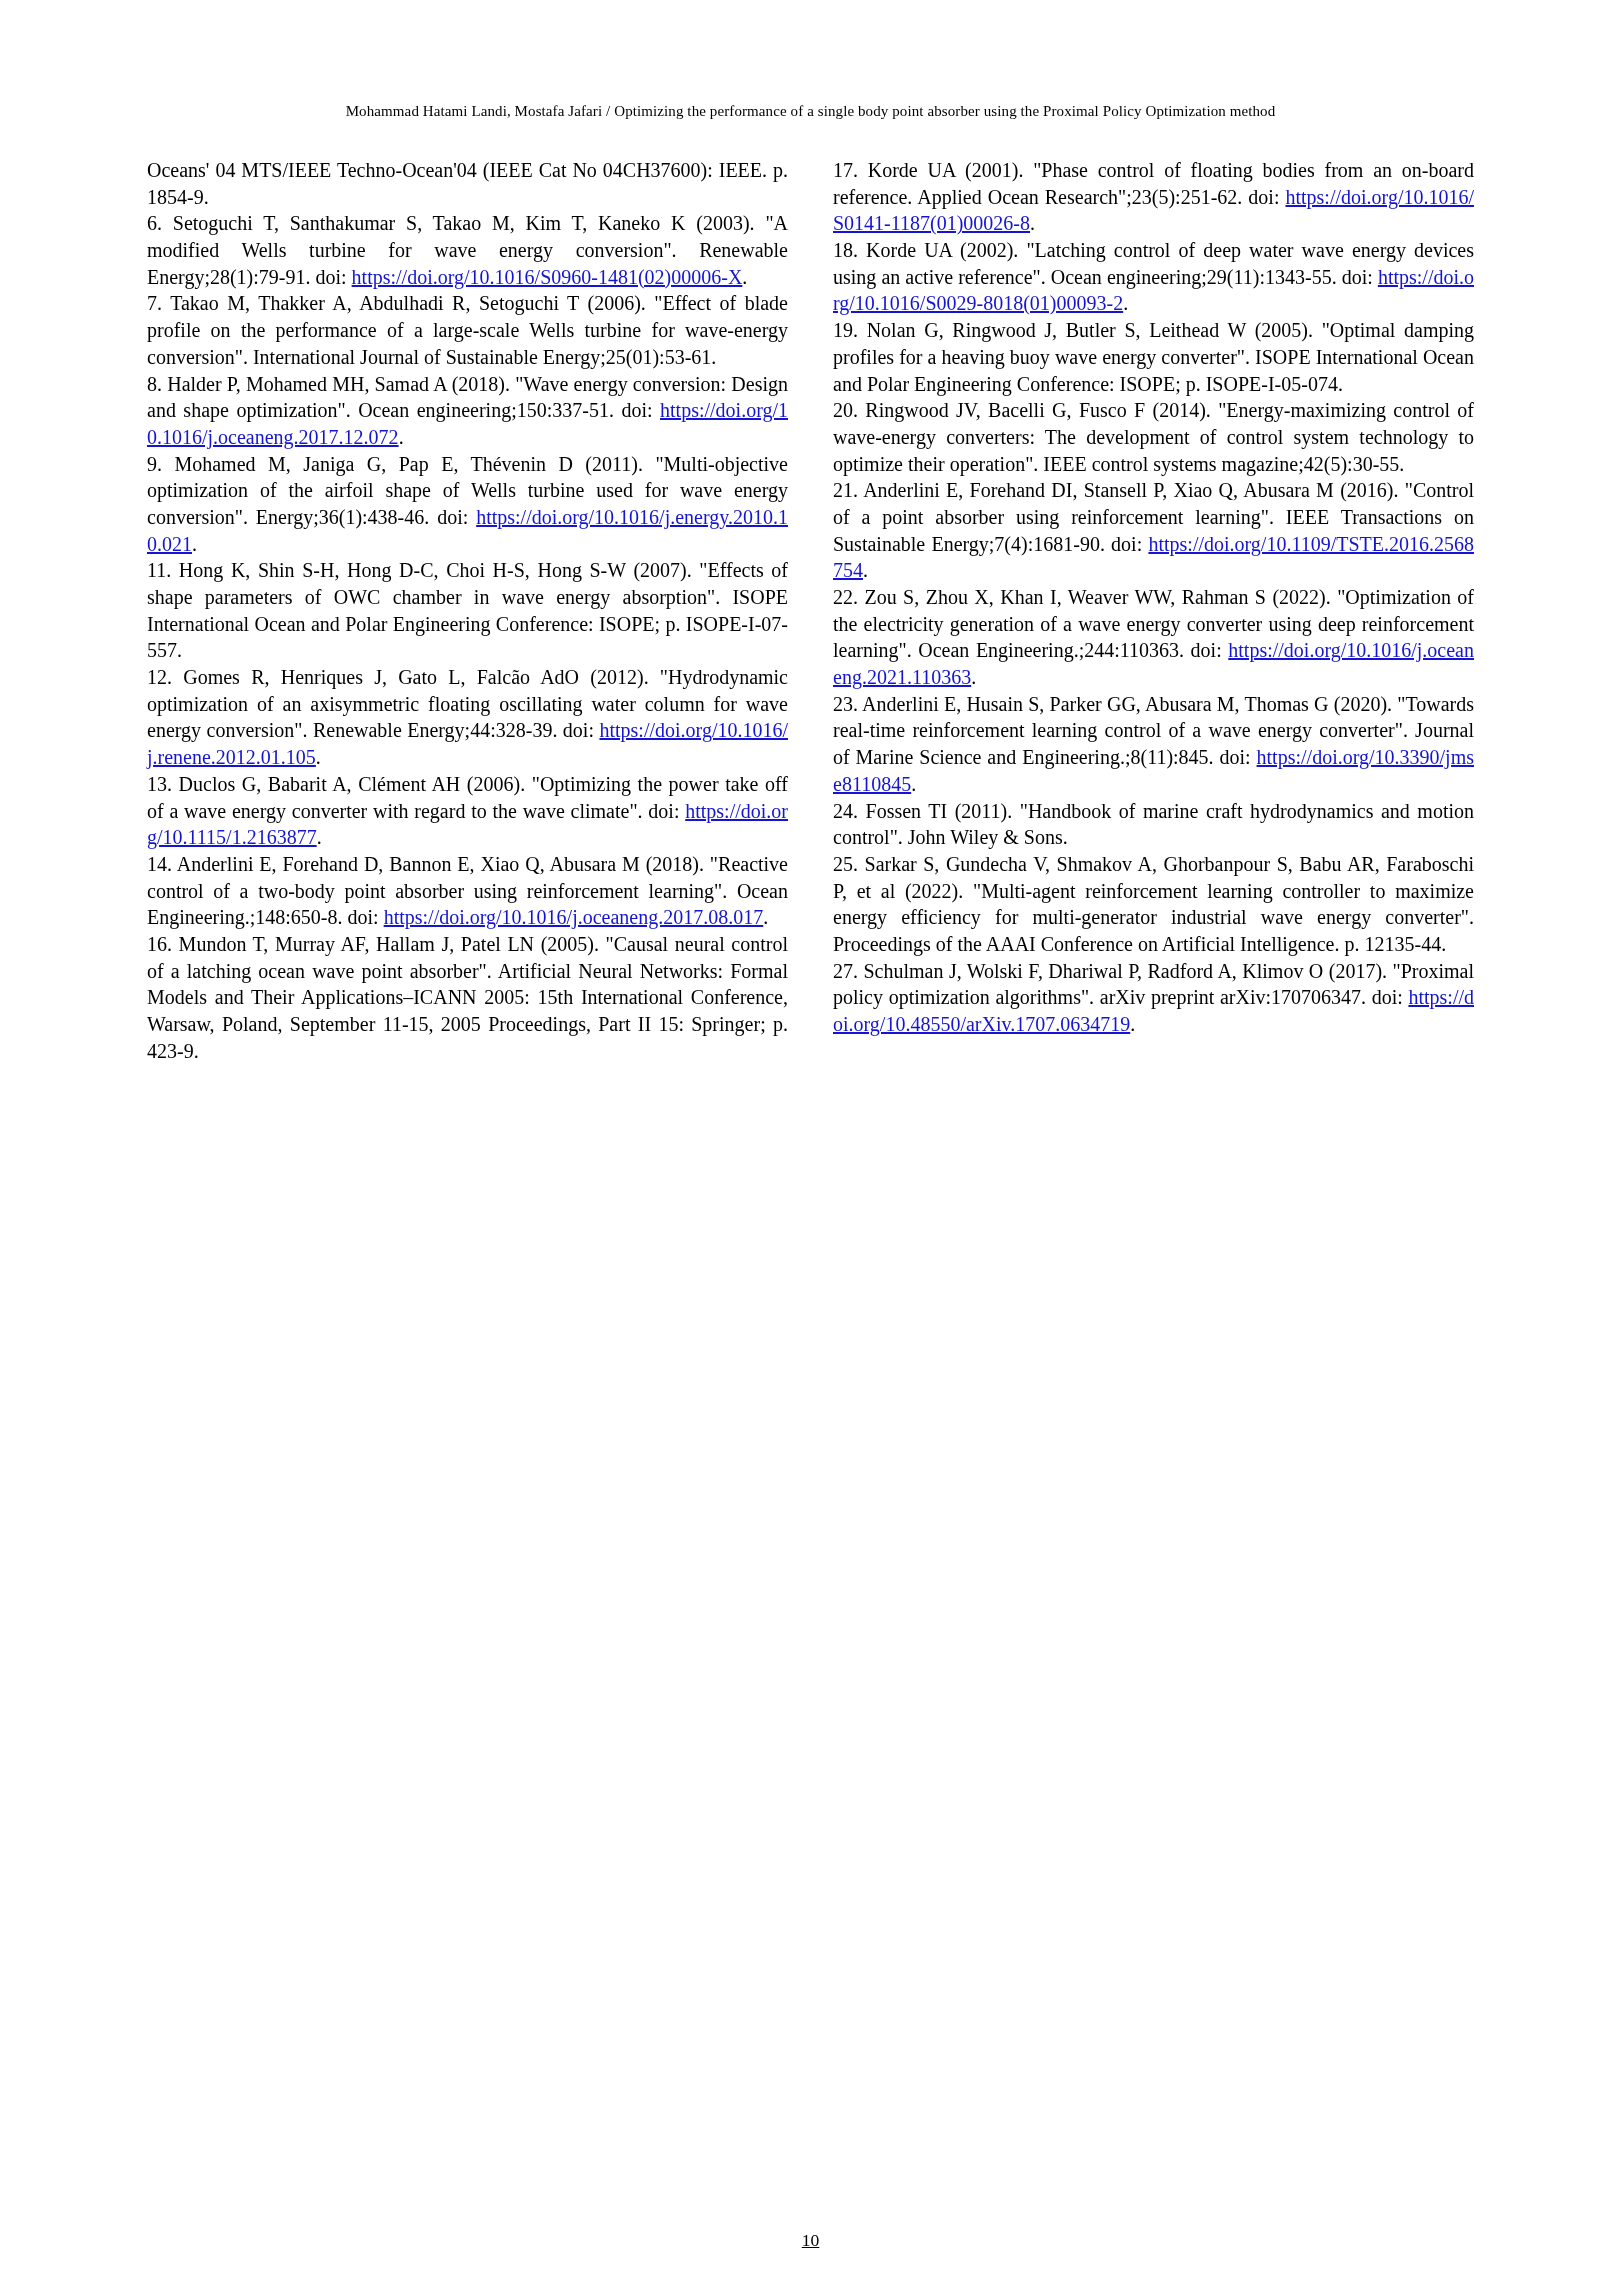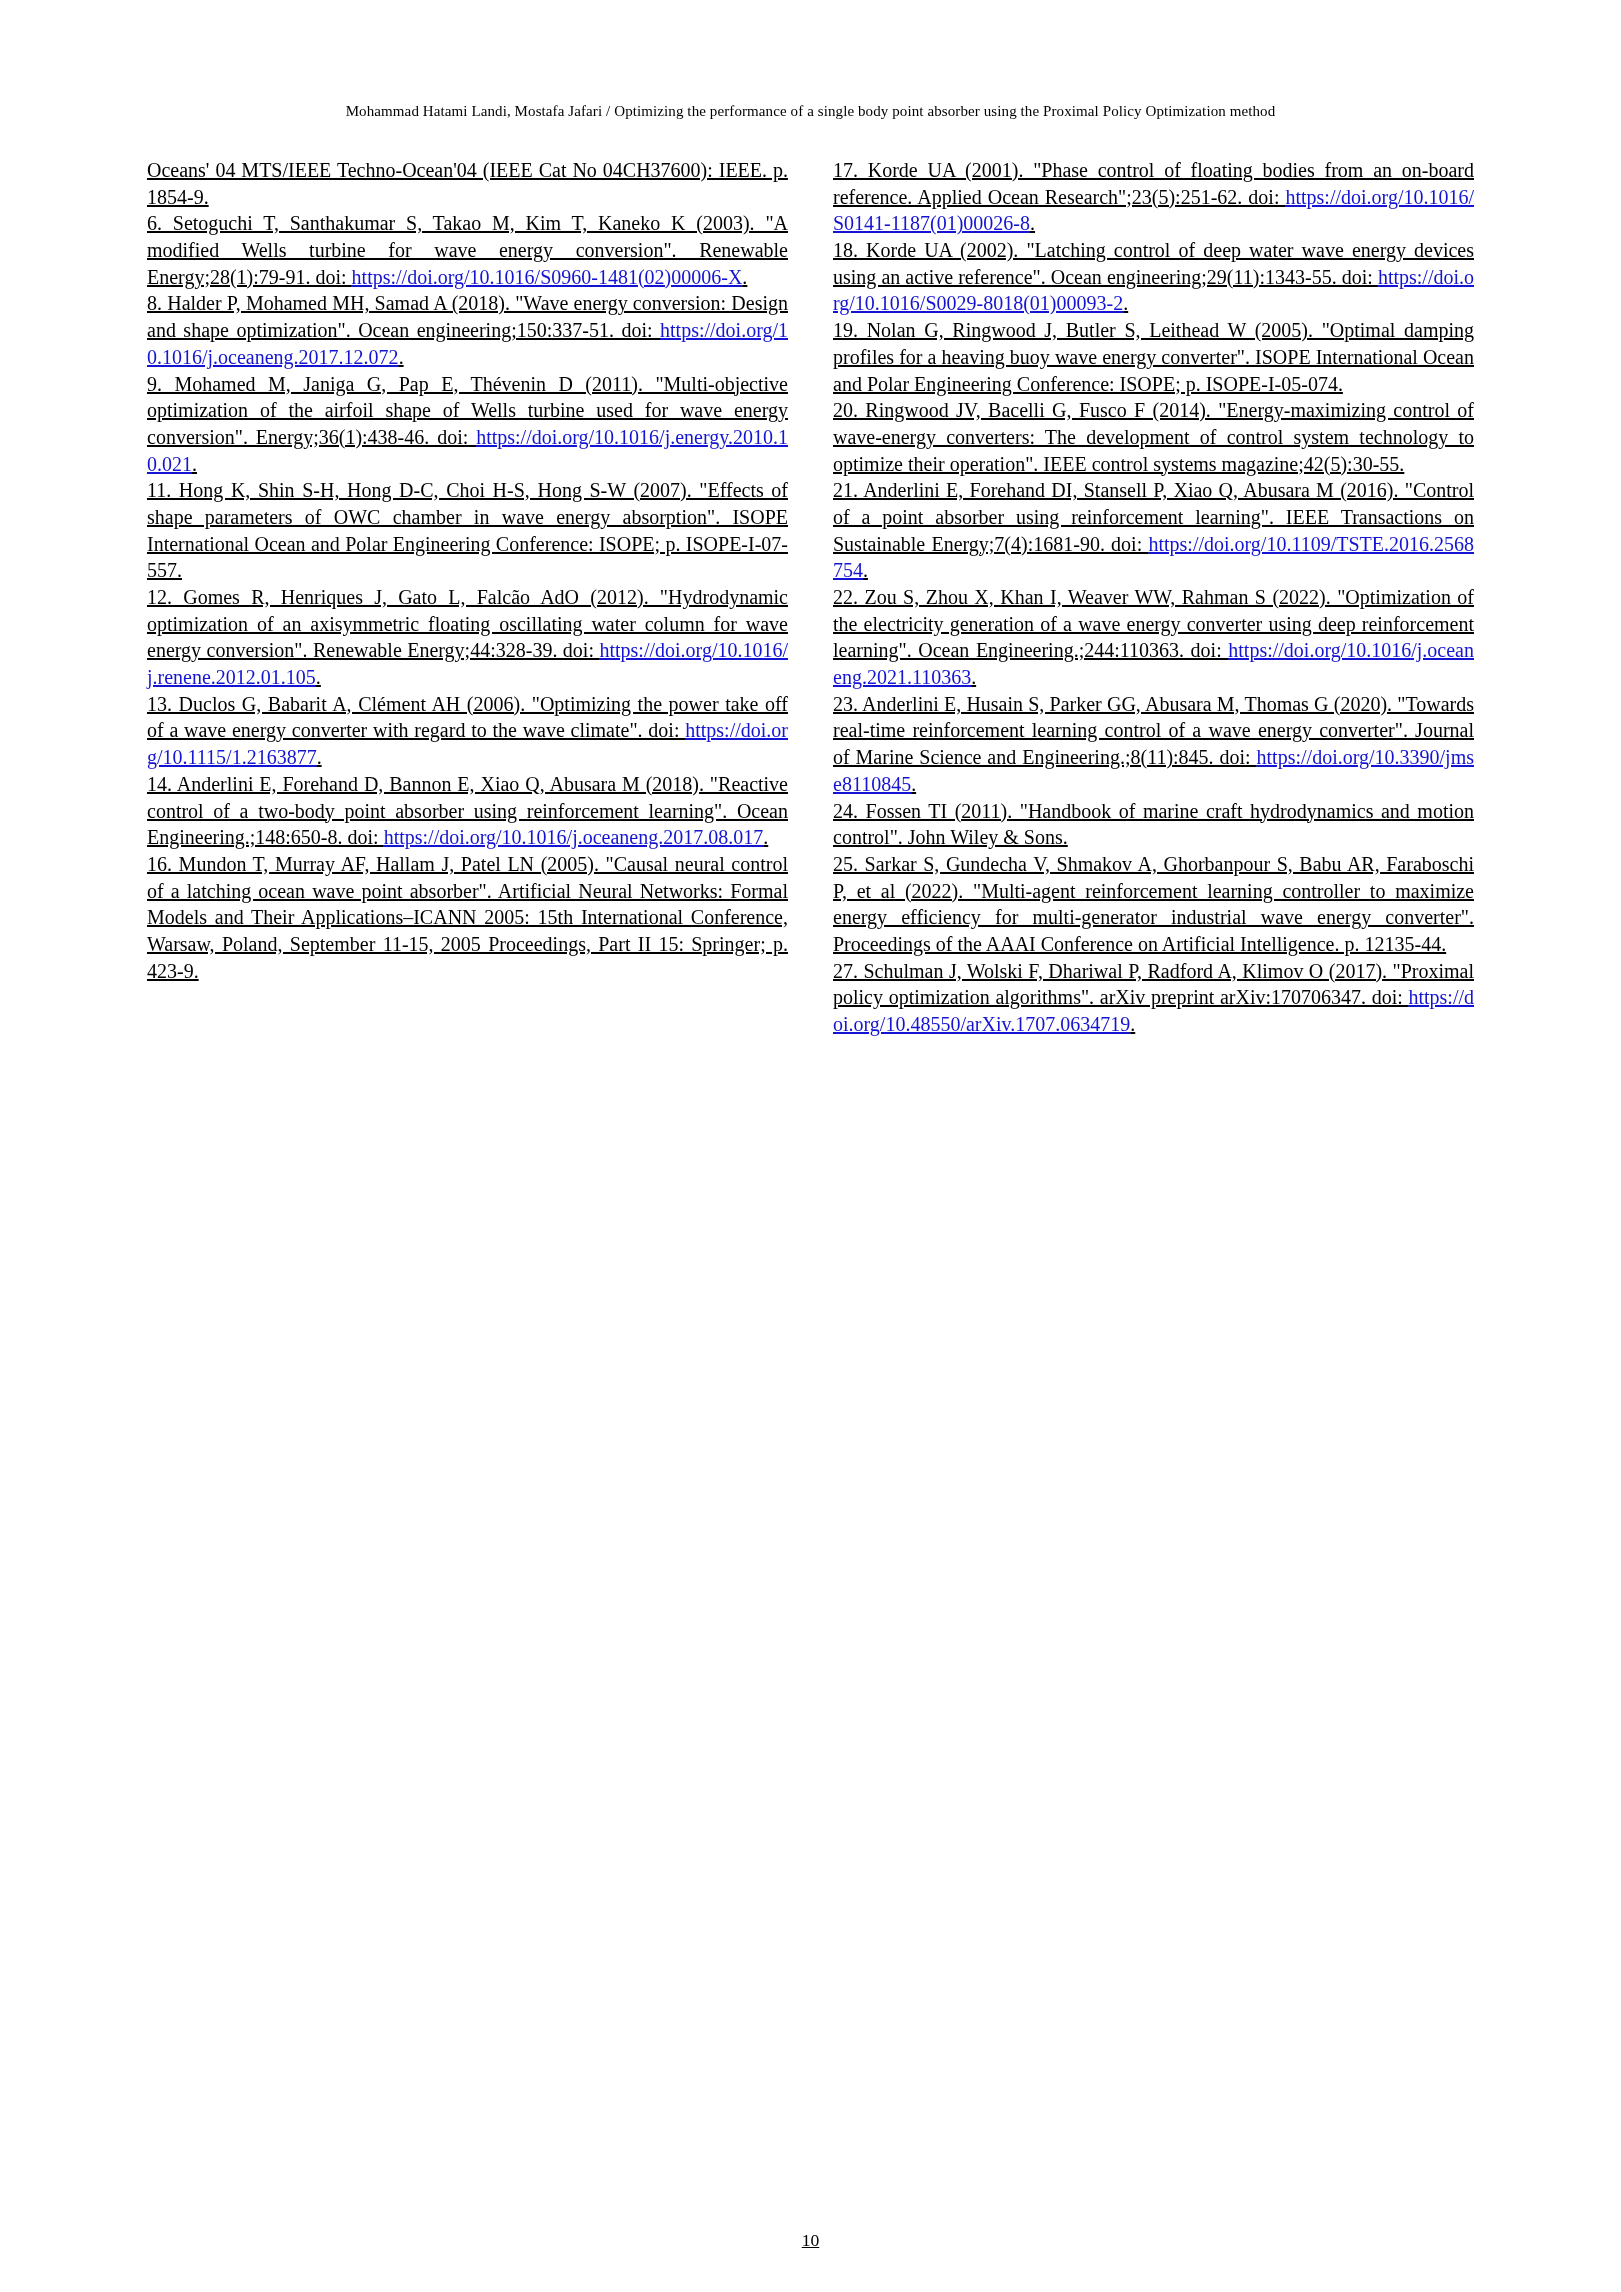--- a/index.html
+++ b/index.html
@@ -38,21 +38,20 @@
   .col {
     width: 642px;
   }
   .ref {
     font-size: 20px;
     line-height: 1.335;
     text-align: justify;
     text-justify: inter-word;
     margin: 0 0 0 0;
     hyphens: none;
-    text-decoration: underline;
   }
   .doi-link {
     color: #1414d2;
     text-decoration: underline;
     word-break: break-all;
   }
   .page-number {
     position: absolute;
     bottom: 57px;
     left: 0;
@@ -70,20 +69,23 @@
   <div class="running-head">Mohammad Hatami Landi, Mostafa Jafari / Optimizing the performance of a single body point absorber using the Proximal Policy Optimization method</div>
 
   <div class="columns">
 
     <div class="col">
       <p class="ref">
         <span>Oceans' 04 MTS/IEEE Techno-Ocean'04 (IEEE Cat No 04CH37600): IEEE. p. 1854-9.</span><a class="doi-link" href="#"></a><span></span>
       </p>
       <p class="ref">
         <span>6. Setoguchi T, Santhakumar S, Takao M, Kim T, Kaneko K (2003). "A modified Wells turbine for wave energy conversion". Renewable Energy;28(1):79-91. doi: </span><a class="doi-link" href="#">https://doi.org/10.1016/S0960-1481(02)00006-X</a><span>.</span>
+      </p>
+      <p class="ref">
+        <span>7. Takao M, Thakker A, Abdulhadi R, Setoguchi T (2006). "Effect of blade profile on the performance of a large-scale Wells turbine for wave-energy conversion". International Journal of Sustainable Energy;25(01):53-61.</span><a class="doi-link" href="#"></a><span></span>
       </p>
       <p class="ref">
         <span>8. Halder P, Mohamed MH, Samad A (2018). "Wave energy conversion: Design and shape optimization". Ocean engineering;150:337-51. doi: </span><a class="doi-link" href="#">https://doi.org/10.1016/j.oceaneng.2017.12.072</a><span>.</span>
       </p>
       <p class="ref">
         <span>9. Mohamed M, Janiga G, Pap E, Thévenin D (2011). "Multi-objective optimization of the airfoil shape of Wells turbine used for wave energy conversion". Energy;36(1):438-46. doi: </span><a class="doi-link" href="#">https://doi.org/10.1016/j.energy.2010.10.021</a><span>.</span>
       </p>
       <p class="ref">
         <span>11. Hong K, Shin S-H, Hong D-C, Choi H-S, Hong S-W (2007). "Effects of shape parameters of OWC chamber in wave energy absorption". ISOPE International Ocean and Polar Engineering Conference: ISOPE; p. ISOPE-I-07-557.</span><a class="doi-link" href="#"></a><span></span>
       </p>

